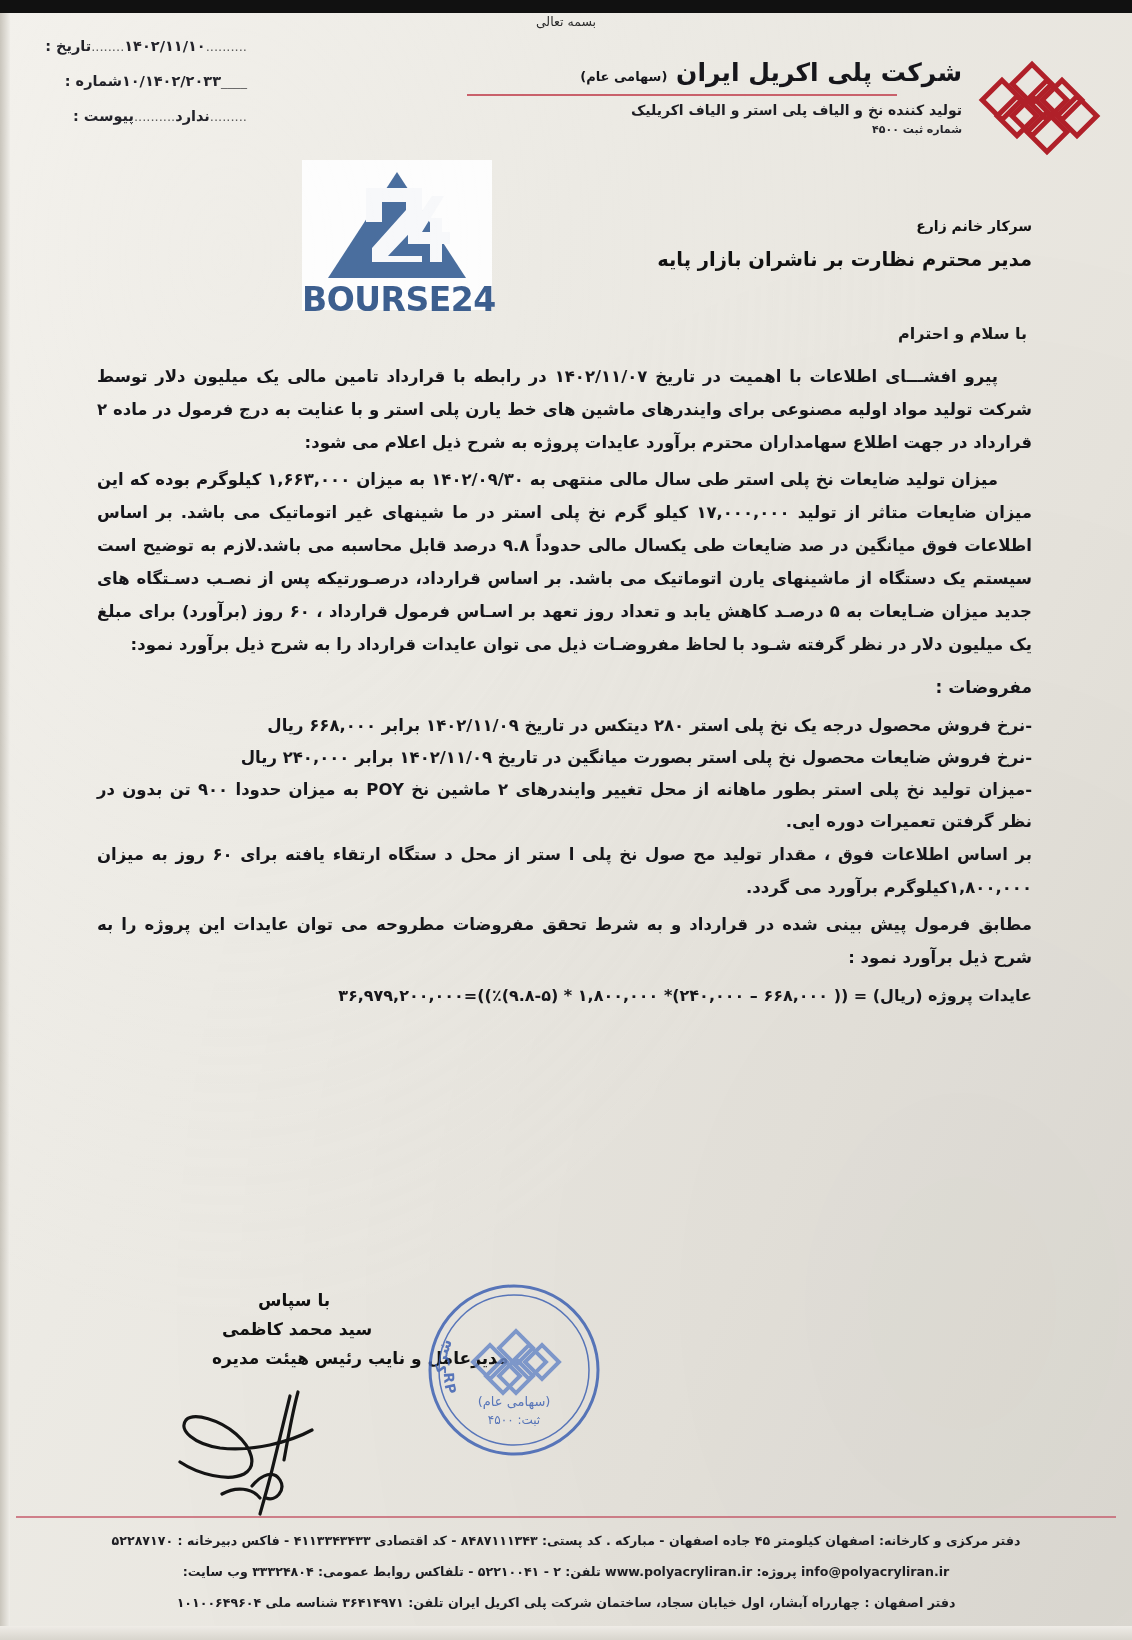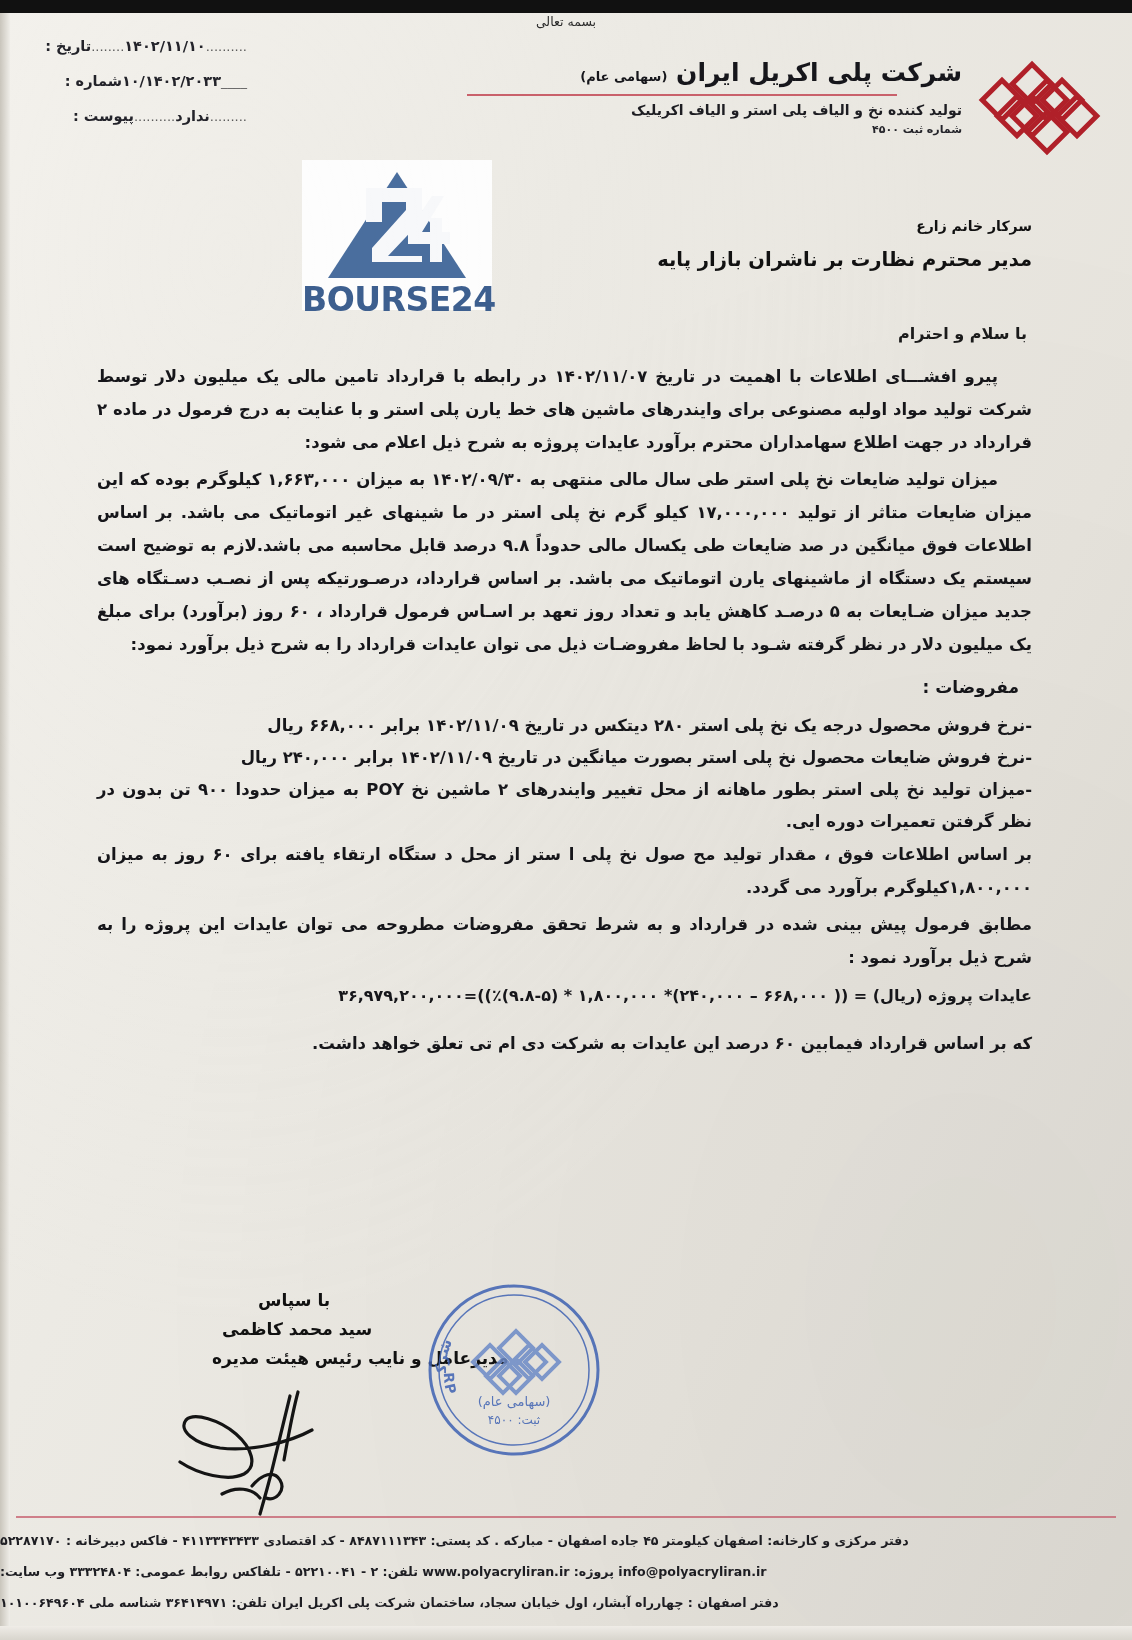--- a/index.html
+++ b/index.html
@@ -94,21 +94,21 @@
     position:absolute;top:360px;right:100px;width:935px;
     direction:rtl;text-align:justify;text-align-last:right;
     color:#16161a;
   }
   .para{
     font-size:16.5px;line-height:33px;margin:0 0 4px 0;
     text-indent:34px;font-weight:600;letter-spacing:-0.1px;
   }
   .para.noind{text-indent:0;}
   .heading{
-    font-size:17px;font-weight:700;margin:10px 13px 6px 0;
+    font-size:17px;font-weight:700;margin:10px 0 6px 0;
     text-indent:0;
   }
   .bullet{
     font-size:16.5px;line-height:32px;margin:0;
     text-indent:0;font-weight:600;
   }
   .formula{
     font-size:16px;line-height:31px;font-weight:700;
     direction:rtl;text-indent:0;margin-top:6px;
   }
@@ -130,21 +130,21 @@
     position:absolute;top:1390px;right:730px;width:300px;height:130px;
   }
 
   
   .foot-rule{
     position:absolute;bottom:122px;left:16px;width:1100px;height:2px;
     background:#cf7f89;
   }
   .footer{
     position:absolute;bottom:22px;left:0;width:1132px;
-    direction:rtl;text-align:left;color:#1d1d22;
+    direction:rtl;text-align:center;color:#1d1d22;
   }
   .f-line{font-size:12.6px;line-height:31px;font-weight:700;white-space:nowrap;}
   .f-line .ltr{direction:ltr;unicode-bidi:embed;display:inline-block;}
   .grain{
     position:absolute;inset:13px 0 14px 0;pointer-events:none;
     background:
       radial-gradient(ellipse at 20% 15%, rgba(255,255,255,.45), rgba(255,255,255,0) 55%),
       radial-gradient(ellipse at 85% 80%, rgba(0,0,0,.05), rgba(0,0,0,0) 60%);
     mix-blend-mode:multiply;opacity:.6;
   }
@@ -214,21 +214,20 @@
   <div class="body">
     <p class="para">پیرو افشـــای اطلاعات با اهمیت در تاریخ ۱۴۰۲/۱۱/۰۷ در رابطه با قرارداد تامین مالی یک میلیون دلار توسط شرکت تولید مواد اولیه مصنوعی برای وایندرهای ماشین های خط یارن پلی استر و با عنایت به درج فرمول در ماده ۲ قرارداد در جهت اطلاع سهامداران محترم برآورد عایدات پروژه به شرح ذیل اعلام می شود:</p>
     <p class="para">میزان تولید ضایعات نخ پلی استر طی سال مالی منتهی به ۱۴۰۲/۰۹/۳۰ به میزان ۱,۶۶۳,۰۰۰ کیلوگرم بوده که این میزان  ضایعات متاثر از تولید ۱۷,۰۰۰,۰۰۰ کیلو گرم نخ پلی استر در ما شینهای غیر اتوماتیک می باشد. بر اساس اطلاعات فوق میانگین در صد ضایعات طی یکسال مالی حدوداً ۹.۸ درصد قابل محاسبه می باشد.لازم به توضیح است سیستم یک دستگاه از ماشینهای یارن اتوماتیک می باشد. بر اساس قرارداد، درصـورتیکه پس از نصـب دسـتگاه های جدید میزان ضـایعات به ۵ درصـد کاهش یابد و تعداد روز تعهد بر اسـاس فرمول قرارداد ، ۶۰ روز (برآورد)  برای مبلغ یک میلیون دلار در نظر گرفته شـود با لحاظ مفروضـات ذیل می توان عایدات قرارداد را به شرح ذیل برآورد نمود:</p>
     <p class="para heading">مفروضات :</p>
     <p class="bullet">-نرخ فروش محصول درجه یک نخ پلی استر ۲۸۰ دیتکس در تاریخ ۱۴۰۲/۱۱/۰۹ برابر ۶۶۸,۰۰۰ ریال</p>
     <p class="bullet">-نرخ فروش ضایعات محصول نخ پلی استر بصورت میانگین در تاریخ ۱۴۰۲/۱۱/۰۹ برابر ۲۴۰,۰۰۰ ریال</p>
     <p class="bullet">-میزان تولید نخ پلی استر بطور ماهانه از محل تغییر وایندرهای ۲ ماشین نخ POY به میزان حدودا ۹۰۰ تن بدون در نظر گرفتن تعمیرات دوره ایی.</p>
     <p class="para noind">بر اساس اطلاعات فوق ، مقدار تولید مح صول نخ پلی ا ستر از محل د ستگاه ارتقاء یافته برای ۶۰ روز به میزان ۱,۸۰۰,۰۰۰کیلوگرم برآورد می گردد.</p>
     <p class="para noind">مطابق فرمول پیش بینی شده در قرارداد و به شرط تحقق مفروضات مطروحه می توان عایدات این پروژه را به شرح ذیل برآورد نمود :</p>
     <p class="formula">عایدات پروژه (ریال) = (( ۶۶۸,۰۰۰ – ۲۴۰,۰۰۰)* ۱,۸۰۰,۰۰۰ * (۵-۹.۸)٪))=۳۶,۹۷۹,۲۰۰,۰۰۰</p>
-    <p class="para noind">که بر اساس قرارداد فیمابین ۶۰ درصد این عایدات به شرکت دی ام تی تعلق خواهد داشت.</p>
   </div>
 
   <div class="sign">
     <div class="s1">با سپاس</div>
     <div class="s2">سید محمد کاظمی</div>
     <div class="s3">مدیرعامل و نایب رئیس هیئت مدیره</div>
   </div>
 
   <div class="stamp">
     <svg width="185" height="185" viewBox="0 0 185 185" aria-hidden="true">

